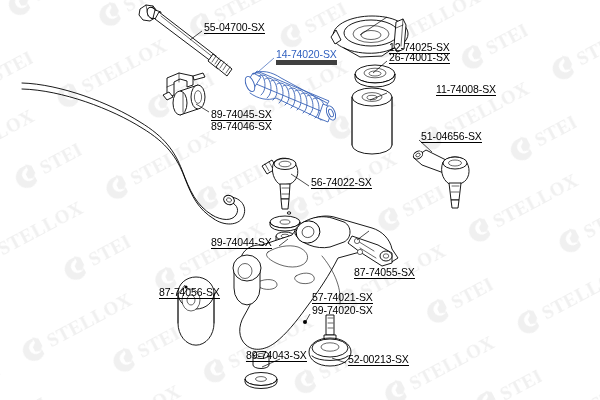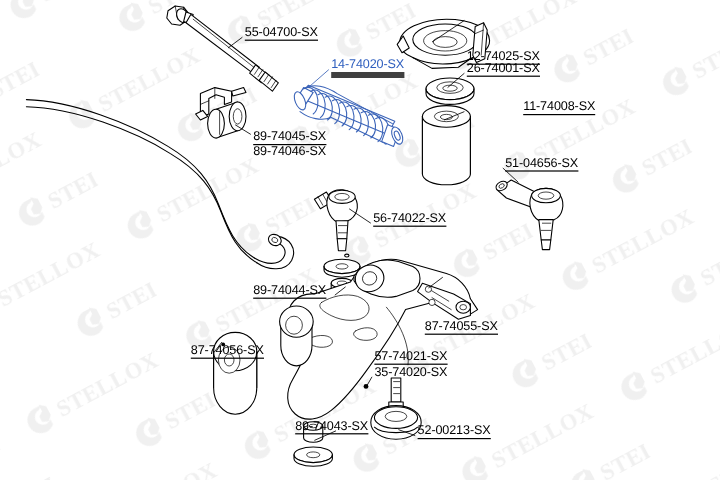--- a/index.html
+++ b/index.html
@@ -330,20 +330,20 @@
     <div class="callout" style="left:311px;top:176px;">56-74022-SX</div>
 
     <div class="callout" style="left:354px;top:221px;margin-top:45px;">87-74055-SX</div>
 
     <div class="callout" style="left:211px;top:236px;">89-74044-SX</div>
 
     <div class="callout" style="left:118px;top:286px;margin-left:41px;">87-74056-SX</div>
 
     <div class="callout" style="left:312px;top:291px;">57-74021-SX</div>
 
-    <div class="callout nounder" style="left:312px;top:304px;">35-74020-SX</div>
+    <div class="callout nounder" style="left:312px;top:304px;">99-74020-SX</div>
 
     <div class="callout" style="left:212px;top:349px;margin-left:34px;">89-74043-SX</div>
 
     <div class="callout" style="left:348px;top:353px;">52-00213-SX</div>
 
   </div>
 </div>
 
 </body></html>

